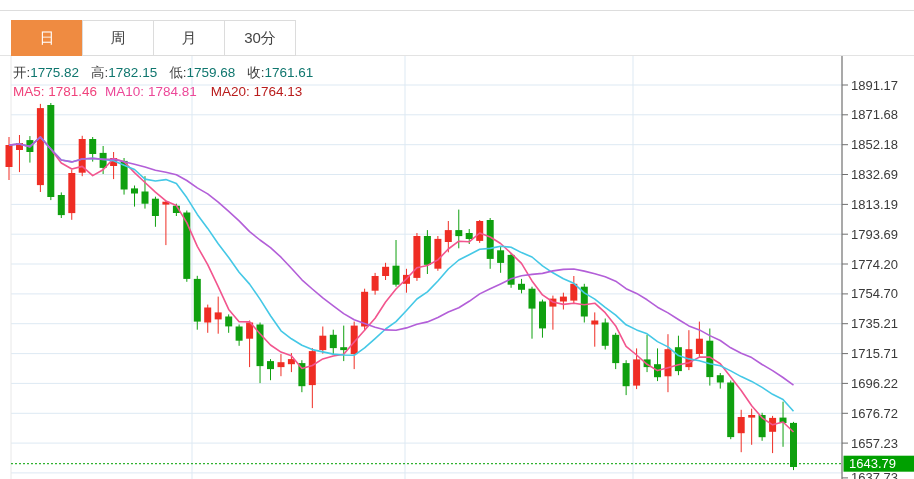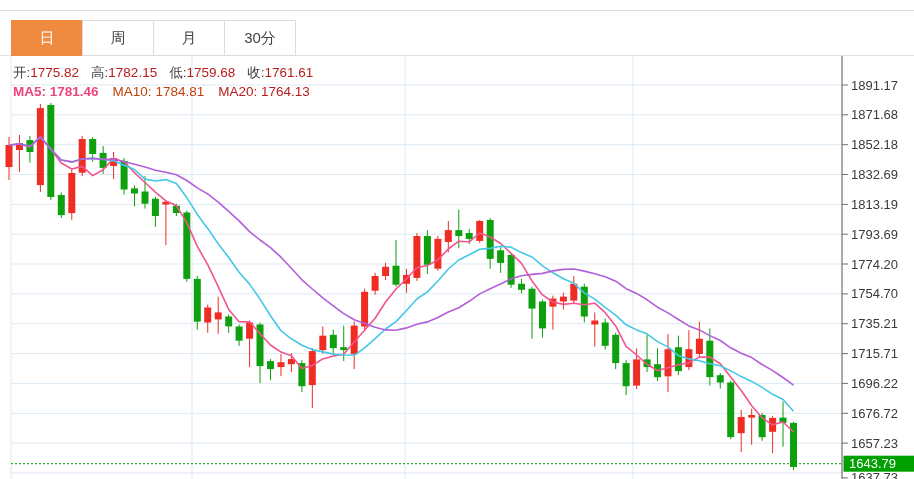--- a/index.html
+++ b/index.html
@@ -11,24 +11,24 @@
   .tabs-underline{position:absolute;left:0;top:55px;width:914px;height:1px;background:#e3e3e3;z-index:3;}
   .header{position:absolute;left:0;top:0;width:914px;height:56px;background:#fff;z-index:2;}
   .tabs{position:absolute;left:11px;top:20px;display:flex;z-index:4;}
   .tab{width:70px;height:34px;border:1px solid #dcdcdc;margin-left:-1px;
        display:flex;align-items:center;justify-content:center;
        font-size:15px;color:#444;background:#fff;cursor:pointer;}
   .tab:first-child{margin-left:0;}
   .tab.active{background:#ef8b41;border-color:#ef8b41;color:#fff;}
   .ohlc-row{position:absolute;left:13px;top:64px;z-index:5;font-size:13.5px;white-space:nowrap;}
   .ohlc-row .lbl{color:#3f3f3f;}
-  .ohlc-row .val{color:#b91c1c;margin-right:12px;}
+  .ohlc-row .val{color:#0f766e;margin-right:12px;}
   .ma-row{position:absolute;left:13px;top:84px;z-index:5;font-size:13.5px;white-space:nowrap;}
-  .ma-row .ma5{color:#f0437c;margin-right:14px;font-weight:bold;}
-  .ma-row .ma10{color:#c2410c;margin-right:14px;}
+  .ma-row .ma5{color:#f0437c;margin-right:8px;}
+  .ma-row .ma10{color:#ec4899;margin-right:14px;}
   .ma-row .ma20{color:#b91c1c;}
 </style>
 </head>
 <body>
 
 <div class="stage">
 
   <svg id="chart-svg" width="914" height="479" viewBox="0 0 914 479">
       <g>
         <line x1="11" y1="85.0" x2="842" y2="85.0" stroke="#dde9f3" stroke-width="1"></line>

